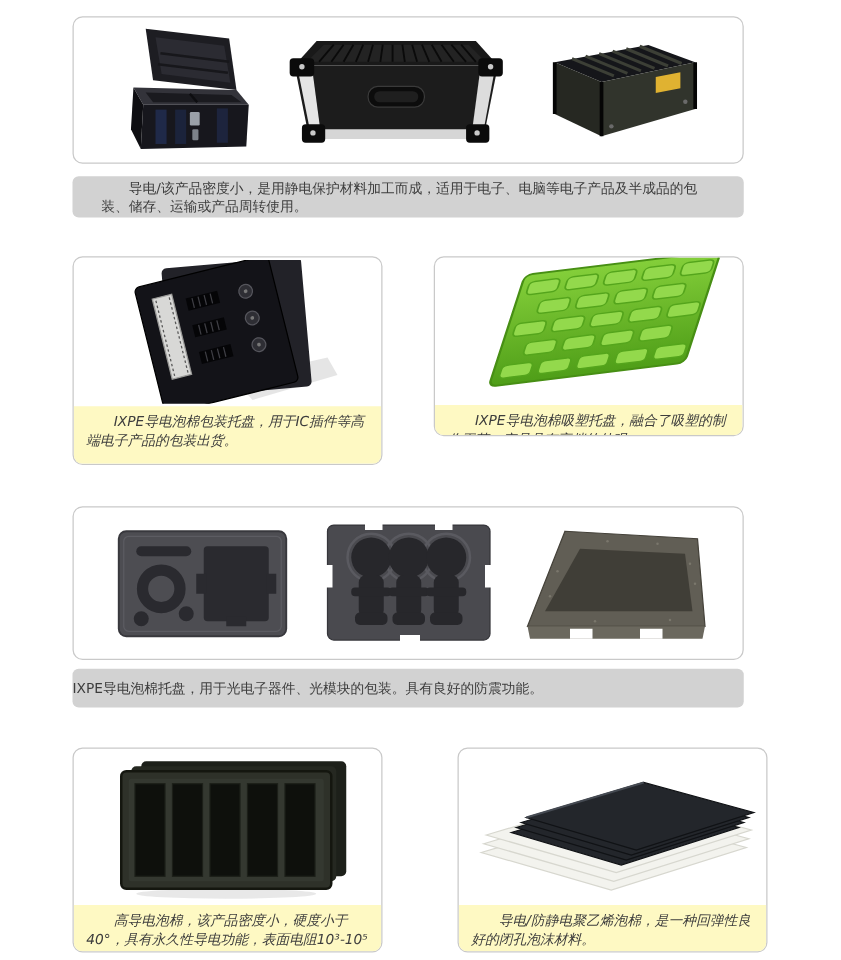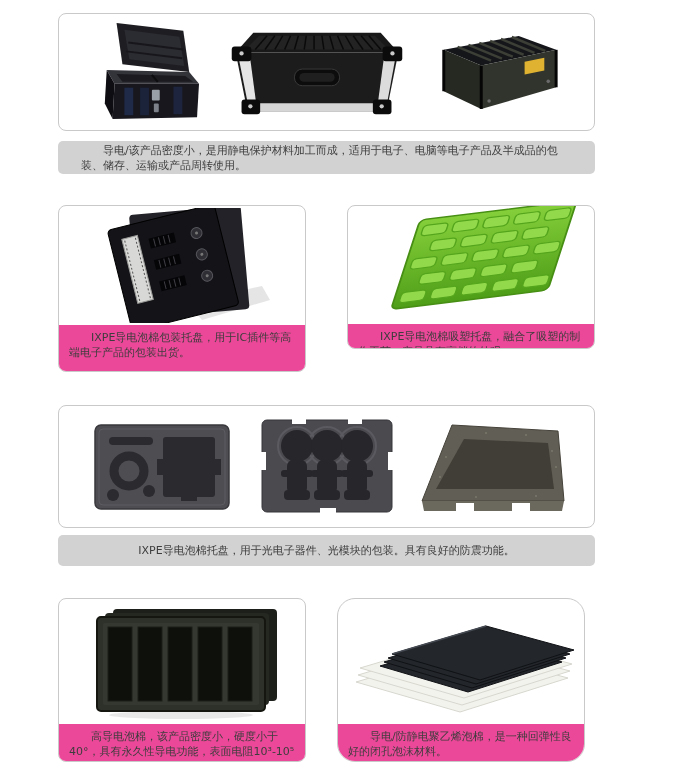--- a/index.html
+++ b/index.html
@@ -9,28 +9,28 @@
 
   
   .panel { border:1px solid #c9c9c9; border-radius:8px; background:#ffffff; }
   .panel-row { display:flex; align-items:center; justify-content:space-between;
                padding:0 28px; }
 
   
   .capbar { background:#d2d2d2; border-radius:5px; color:#3d3d3d;
             font-size:11px; line-height:15px; }
   .capbar.indent p { text-indent:2em; padding:2px 23px 0 23px; }
-  .capbar.center { text-align:center; line-height:31px; }
+  .capbar.center { text-align:left; line-height:31px; }
 
   
   .card { border:1px solid #c9c9c9; border-radius:8px; background:#ffffff;
           display:flex; flex-direction:column; overflow:hidden; }
   .card .img-area { flex:1; display:flex; align-items:center; justify-content:center; }
-  .card .card-cap { background:#ec4899; color:#3d3d3d; font-size:11px;
-                    line-height:15px; padding:5px 4px 0 10px; }
+  .card .card-cap { background:#fef9c3; color:#3d3d3d; font-size:11px;
+                    line-height:15px; padding:5px 4px 0 10px;font-style:italic; }
   .card .card-cap p { text-indent:2em; }
 
   svg { display:block; }
 </style>
 </head>
 <body>
 
 <div class="abs panel panel-row" style="left:58px; top:13px; width:537px; height:118px;">
 
   <svg width="118" height="106" viewBox="0 0 120 108">
@@ -282,21 +282,21 @@
         <rect x="121" y="24" width="24" height="74"></rect>
         <rect x="151" y="24" width="24" height="74"></rect>
       </g>
     </svg>
   </div>
   <div class="card-cap" style="height:37px;">
     <p>高导电泡棉，该产品密度小，硬度小于40°，具有永久性导电功能，表面电阻10³-10⁵ Ω。</p>
   </div>
 </div>
 
-<div class="abs card" style="left:337px; top:598px; width:248px; height:164px;border-radius:18px;">
+<div class="abs card" style="left:366px; top:598px; width:248px; height:164px;">
   <div class="img-area">
     <svg width="230" height="112" viewBox="0 0 230 112">
       <g fill="#f3f3ee" stroke="#d7d7cf">
         <polygon points="10,76 118,44 222,72 114,106"></polygon>
         <polygon points="12,69 120,37 224,65 116,99"></polygon>
         <polygon points="14,62 122,30 226,58 118,92"></polygon>
       </g>
       <g fill="#23262b" stroke="#101215">
         <polygon points="34,60 128,32 216,56 122,86"></polygon>
         <polygon points="38,56 132,28 220,52 126,82"></polygon>

